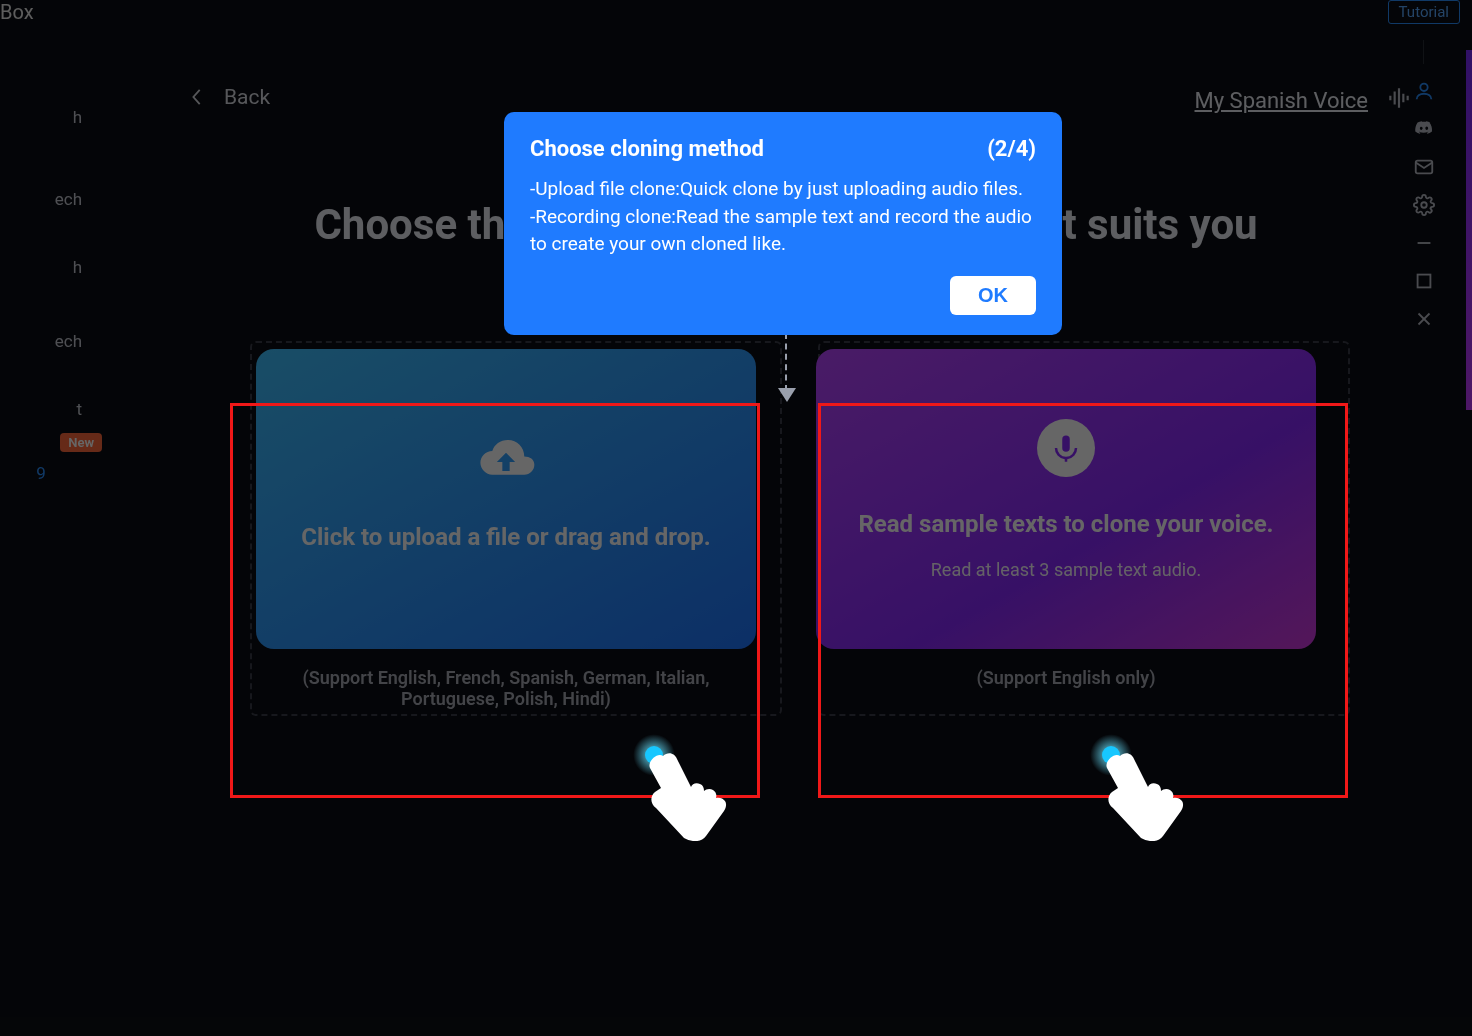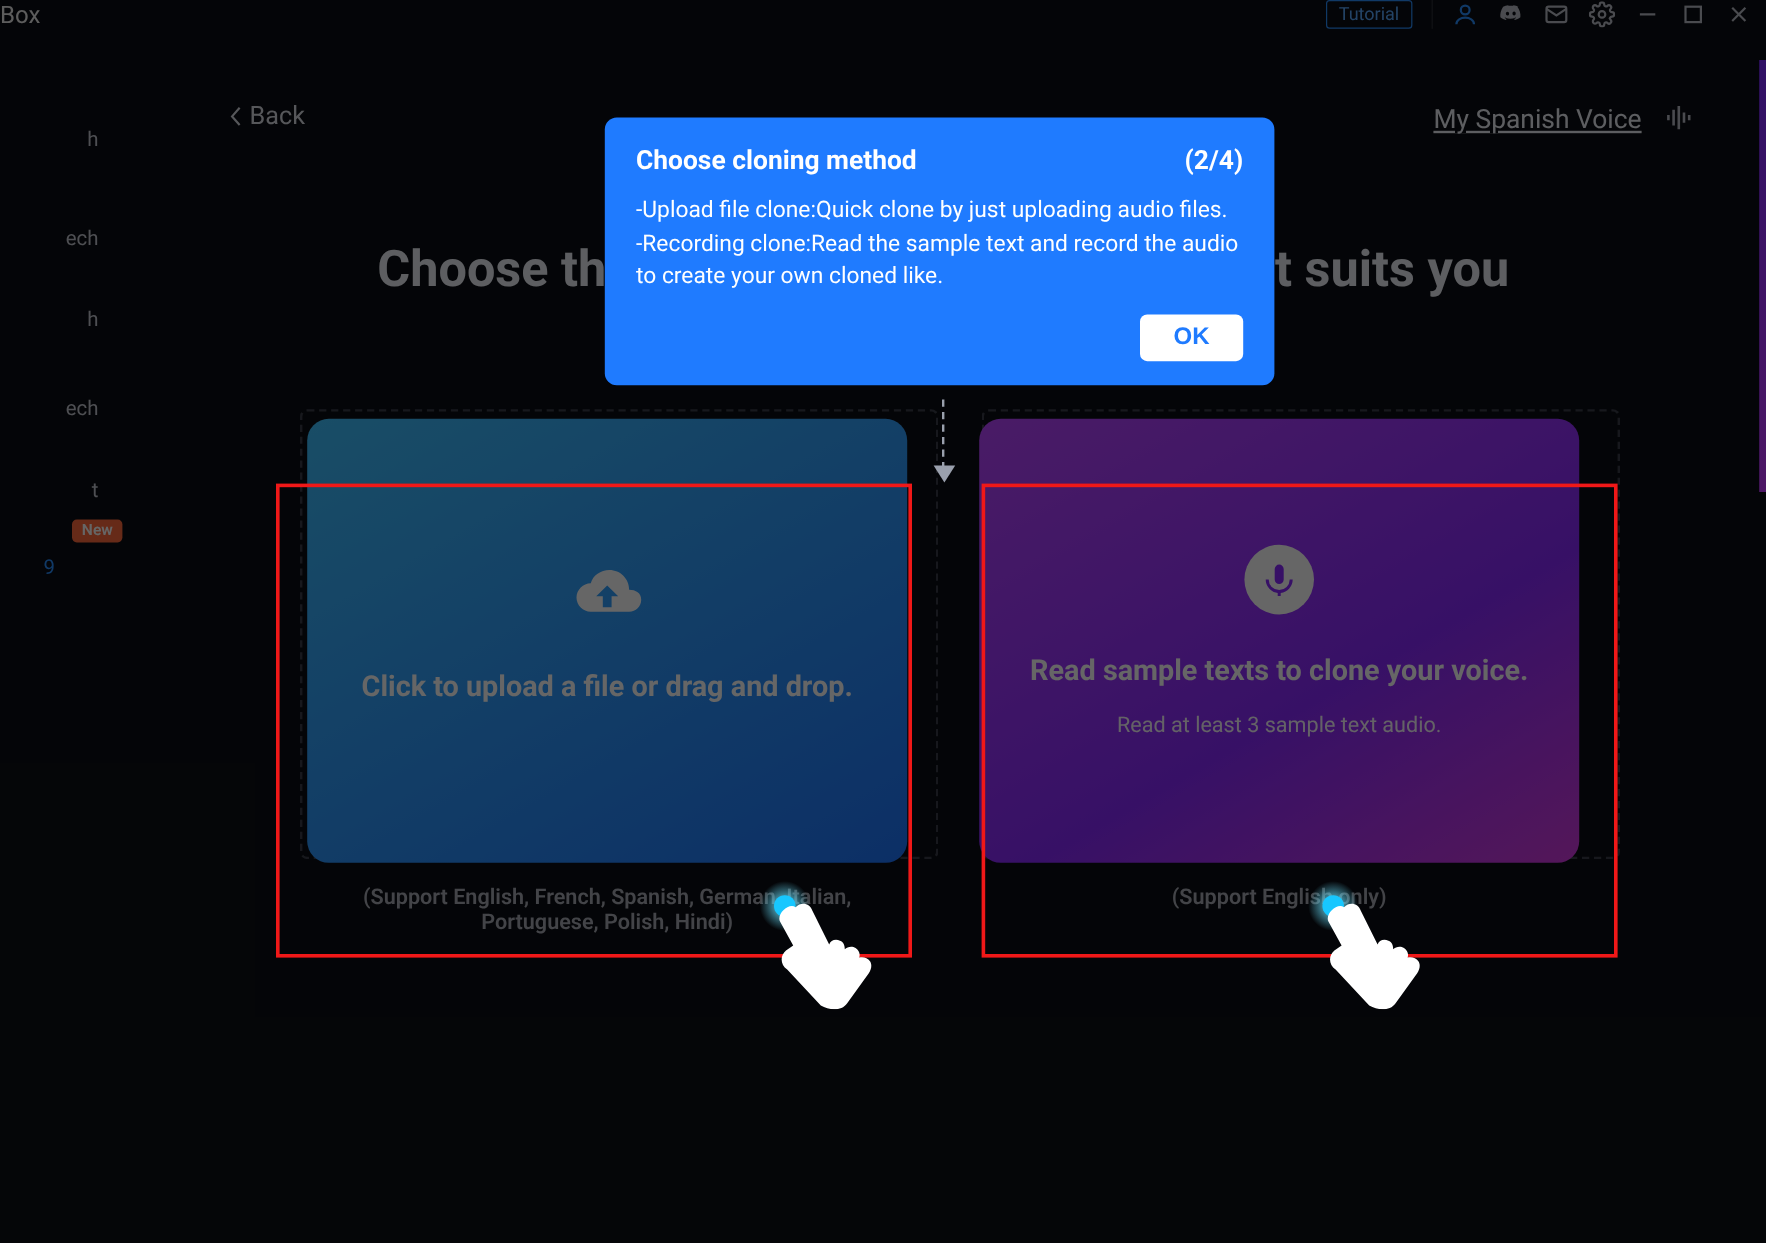--- a/index.html
+++ b/index.html
@@ -28,21 +28,21 @@
       justify-content: space-between;
       padding: 0 12px 0 0;
       z-index: 2;
     }
     .app-title {
       font-size: 20px;
       color: #e8e8e8;
       font-weight: 400;
       padding-left: 0;
     }
-    .titlebar-right { display: flex; align-items: center; gap: 16px; }
+    .titlebar-right { display: flex; align-items: center; gap: 16px; flex-direction: column; }
     .tutorial-btn {
       border: 1px solid #2a8fff;
       color: #59a9ff;
       font-size: 15px;
       padding: 2px 10px;
       border-radius: 3px;
       cursor: pointer;
       background: transparent;
     }
     .titlebar-sep { width:1px; height:24px; background:#2a2d36; }
@@ -60,21 +60,21 @@
       position:absolute; right:-2px; top:-18px;
       background:#ff6a3c; color:#fff; font-size:13px; font-weight:600;
       padding:2px 8px; border-radius:4px;
     }
 
     .content {
       position:absolute; left:100px; right:0; top:55px; bottom:0;
       padding: 30px 60px;
       z-index:2;
     }
-    .back { display:inline-flex; align-items:center; gap:4px; color:#d7dae1; font-size:21px; cursor:pointer; margin-left:30px;}
+    .back { display:inline-flex; align-items:center; gap:20px; color:#d7dae1; font-size:21px; cursor:pointer; margin-left:30px;}
     .back svg { width:14px; height:18px; }
     .top-right-links { position:absolute; right:60px; top:30px; display:flex; align-items:center; gap:18px; }
     .my-cloned { color:#e9ecf3; font-size:22px; text-decoration:underline; cursor:pointer; }
     .voice-icon { color:#b8bcc6; }
 
     .page-heading {
       text-align:center; font-size:42px; font-weight:700; color:#e9ecf3;
       margin-top:90px;
     }
 
@@ -88,21 +88,21 @@
       position:absolute;
       border:2px dashed #3a3e49;
       border-radius:6px;
       z-index:1;
     }
     .dashed-left { left:14px; top:-8px; width:532px; height:375px; }
     .dashed-right { right:-14px; top:-8px; width:532px; height:375px; }
 
     .card {
       position:relative;
-      width:500px; height:370px;
+      width:500px; height:300px;
       border-radius:18px;
       display:flex; flex-direction:column; align-items:center; justify-content:center;
       padding:30px; text-align:center; color:#fff;
       z-index:8;
       cursor:pointer;
     }
     .card-blue { background: linear-gradient(150deg, #3fc1ff 0%, #1f76ff 100%); }
     .card-purple { background: linear-gradient(150deg, #b846ff 0%, #8a2aff 60%, #d23adf 100%); }
     .card-icon {
       width:64px; height:64px; margin-bottom:30px;
@@ -114,21 +114,21 @@
 
     .red-outline {
       position:absolute; border:3px solid #f01818; z-index:10; pointer-events:none;
     }
     .support-txt { text-align:center; color:#a7aab4; font-size:18px; font-weight:600; margin-top:18px; width:500px; z-index:2; position:relative;}
     .supports-row { width:1100px; margin:0 auto; display:flex; gap:60px; justify-content:center; }
 
     
     .tooltip {
       position:absolute; z-index:20;
-      left:504px; top:98px;
+      left:504px; top:112px;
       width:558px;
       background:#1f7bff;
       border-radius:10px;
       padding:24px 26px 20px;
       color:#fff;
     }
     .tooltip-head { display:flex; justify-content:space-between; align-items:center; font-size:22px; font-weight:700; margin-bottom:14px;}
     .tooltip-body { font-size:19px; line-height:1.45; }
     .tooltip-ok {
       float:right; margin-top:18px;

